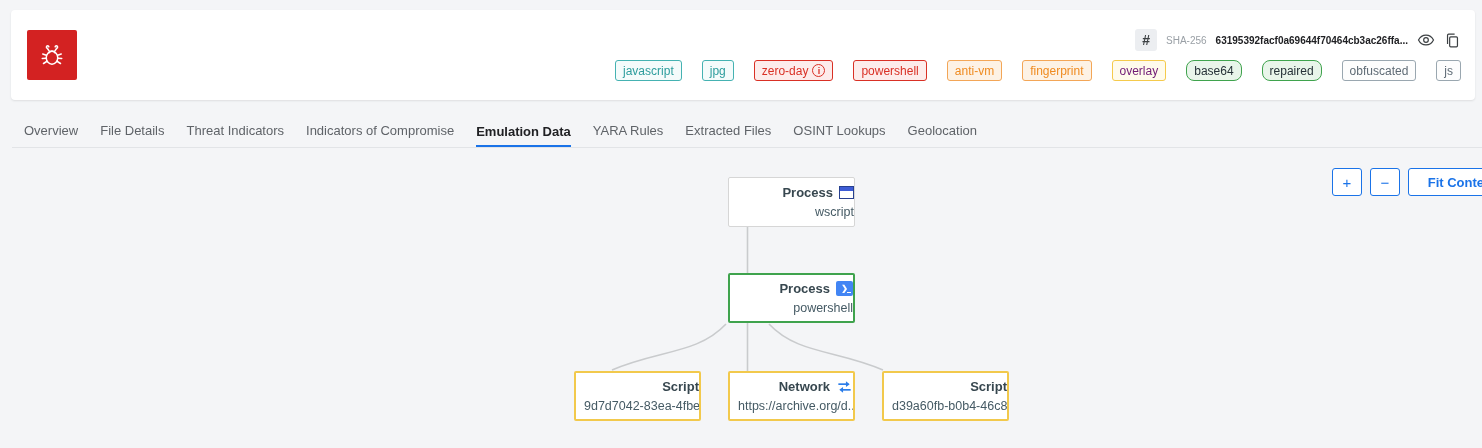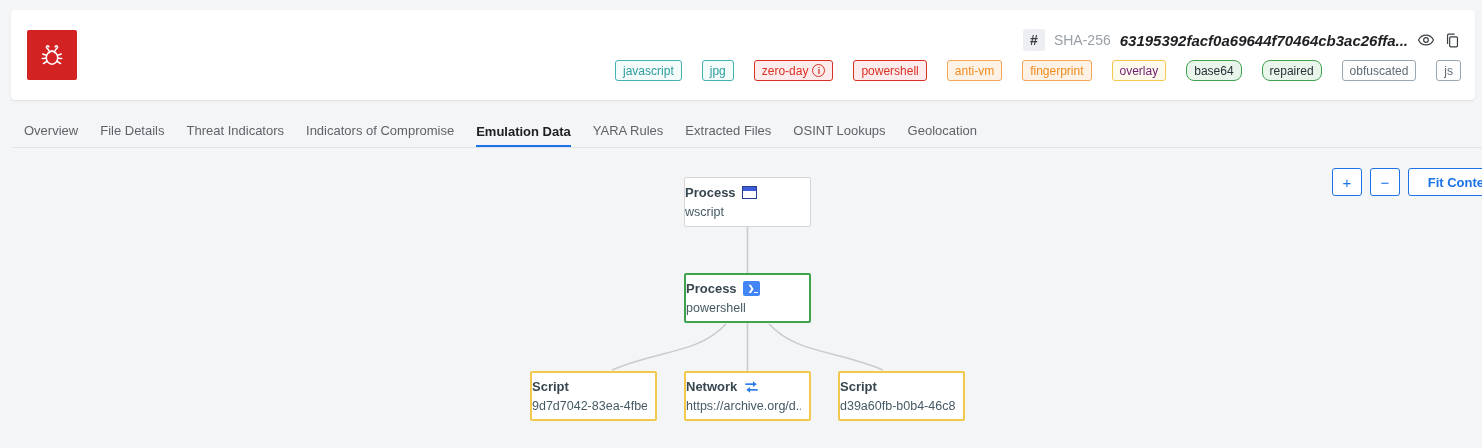--- a/index.html
+++ b/index.html
@@ -22,22 +22,22 @@
   .threat-badge{
     display:inline-block; margin-top:8px; background:#cc0a0a; color:#fff;
     font-size:11.5px; font-weight:bold; letter-spacing:.4px; padding:4px 9px; border-radius:2px;
   }
   .header-right{ margin-left:auto; display:flex; flex-direction:column; align-items:flex-end; gap:9px; }
   .hash-row{ display:flex; align-items:center; gap:9px; }
   .hash-chip{
     width:22px; height:22px; background:#eceef1; border-radius:3px; color:#3c4043;
     font-weight:bold; font-size:14px; display:flex; align-items:center; justify-content:center;
   }
-  .hash-label{ color:#9aa0a6; font-size:14px; }
-  .hash-value{ color:#202124; font-size:15px; font-weight:bold;font-style:italic; }
+  .hash-label{ color:#9aa0a6; font-size:10px; }
+  .hash-value{ color:#202124; font-size:10px; font-weight:bold; }
   .icon-btn{ display:flex; align-items:center; cursor:pointer; }
 
   .tags-row{ display:flex; gap:20px; align-items:center; }
   .tag{
     font-size:12px; padding:2.5px 7px; border-radius:3px; border:1px solid;
     display:flex; align-items:center; gap:4px; white-space:nowrap;
   }
   .t-teal  { color:#2d9d9d; border-color:#45b2b2; background:#f4fbfb; }
   .t-red   { color:#d93025; border-color:#d93025; background:#fdeceb; }
   .t-orange{ color:#ef8c22; border-color:#f3a657; background:#fdf2e5; }
@@ -57,22 +57,23 @@
   }
   .tab{ font-size:13px; color:#5f6368; padding:6px 0 9px; cursor:pointer; white-space:nowrap; }
   .tab.active{ color:#202124; font-weight:bold; border-bottom:2.5px solid #1a73e8; padding-bottom:6.5px; }
 
   
   .diagram{ position:absolute; left:0; top:148px; width:1482px; height:300px; }
   .edges{ position:absolute; left:0; top:0; }
   .node{
     position:absolute; width:127px; height:50px; background:#fff;
     border:1px solid #d6d6d6; border-radius:2px;
-    display:flex; flex-direction:column; align-items:flex-start; justify-content:center; gap:5px;
+    display:flex; flex-direction:column; align-items:flex-end; justify-content:center; gap:5px;
     cursor:pointer;
+    margin-left:44px;
   }
   .node.green{ border:2px solid #3fa34d; }
   .node.amber{ border:2px solid #f2c94c; }
   .node-title{ display:flex; align-items:center; gap:6px; font-size:13px; font-weight:bold; color:#37474f; }
   .node-sub{ font-size:12.5px; color:#455a64; max-width:115px; overflow:hidden; white-space:nowrap; }
 
   .win-icon{ width:15px; height:13px; border:1.5px solid #27408f; background:#fff; position:relative; }
   .win-icon::before{ content:""; position:absolute; left:0; top:0; width:100%; height:4px; background:#3d5cd6; }
   .ps-icon{
     width:17px; height:15px; background:#4285f4; border-radius:2px; position:relative;

